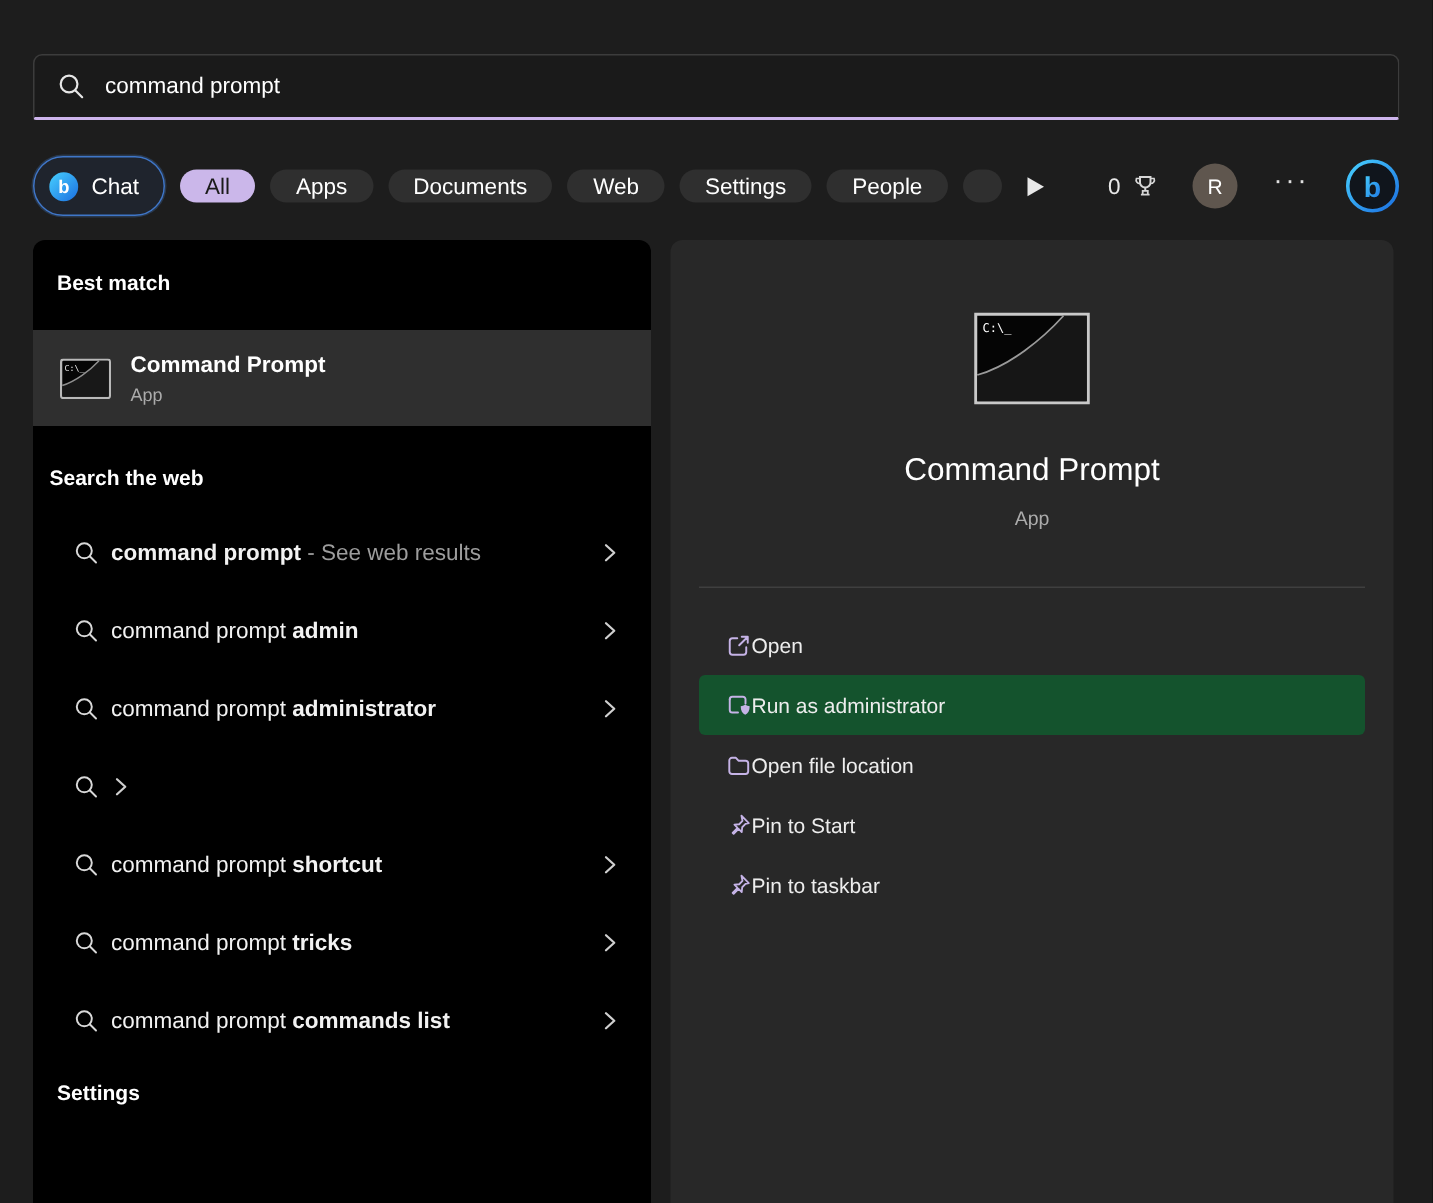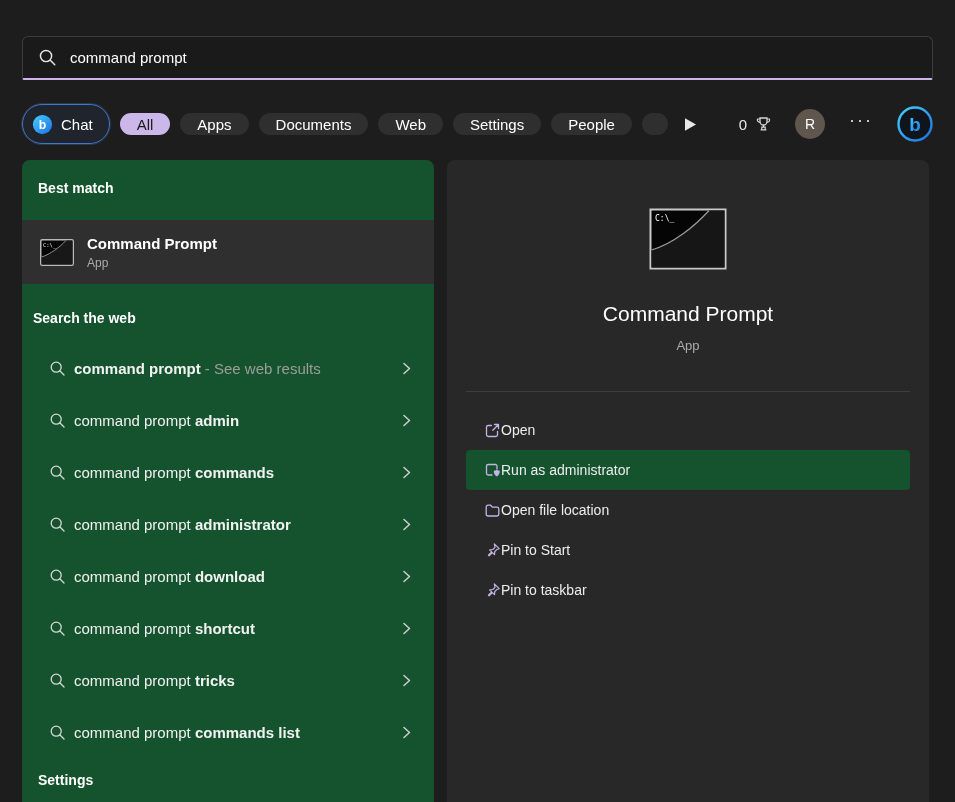--- a/index.html
+++ b/index.html
@@ -32,21 +32,21 @@
   .top-right { margin-left:auto; display:flex; align-items:center; gap:22px; }
   .rewards { display:flex; align-items:center; gap:7px; font-size:15px; color:#e8e8e8; cursor:pointer; }
   .avatar { width:30px; height:30px; border-radius:50%; background:#5f564e; color:#fff;
     font-size:14px; display:flex; align-items:center; justify-content:center; cursor:pointer; }
   .more-btn { background:transparent; border:none; color:#e0e0e0; font-size:18px;
     letter-spacing:2px; cursor:pointer; padding:0 2px 8px 2px; }
   .bing-logo { display:flex; cursor:pointer; }
 
   
   .main { position:absolute; left:22px; top:160px; width:907px; height:642px; display:flex; gap:13px; }
-  .left-panel { width:412px; background:#14532d; border-radius:8px 8px 0 0; overflow:hidden; }
+  .left-panel { width:412px; background:#000000; border-radius:8px 8px 0 0; overflow:hidden; }
   .right-panel { width:482px; background:#282828; border-radius:8px 8px 0 0; overflow:hidden; }
 
   .heading { font-size:14px; font-weight:700; color:#fff; margin:20px 16px 0 16px; }
   .heading.web { margin-top:26px;margin-left:11px; }
   .heading.settings { margin-top:14px; }
 
   .best-match-row { margin-top:24px; height:64px; background:#2f2f2f; display:flex;
     align-items:center; gap:13px; padding:0 18px; cursor:pointer; }
   .bm-title { font-size:15px; font-weight:700; color:#fff; }
   .bm-sub { font-size:12px; color:#ababab; margin-top:4px; }
@@ -191,34 +191,20 @@
               </svg>
             </span>
           <span class="sugg-text"><b></b><span>command prompt </span><b>admin</b><span class="muted"></span></span>
           <span class="sugg-chevron">
               <svg width="13" height="13" viewBox="0 0 13 13">
                 <path d="M4 1.5l5.5 5-5.5 5" fill="none" stroke="currentColor" stroke-width="1.5" stroke-linecap="round" stroke-linejoin="round"></path>
               </svg>
             </span>
         </div>
 
-        <div class="sugg-row">
-          <span class="sugg-icon">
-              <svg width="17" height="17" viewBox="0 0 17 17">
-                <circle cx="7.2" cy="7.2" r="5" fill="none" stroke="currentColor" stroke-width="1.3"></circle>
-                <path d="M11 11l4 4" stroke="currentColor" stroke-width="1.3" stroke-linecap="round"></path>
-              </svg>
-            </span>
-          <span class="sugg-text"><b></b><span>command prompt </span><b>commands</b><span class="muted"></span></span>
-          <span class="sugg-chevron">
-              <svg width="13" height="13" viewBox="0 0 13 13">
-                <path d="M4 1.5l5.5 5-5.5 5" fill="none" stroke="currentColor" stroke-width="1.5" stroke-linecap="round" stroke-linejoin="round"></path>
-              </svg>
-            </span>
-        </div>
 
         <div class="sugg-row">
           <span class="sugg-icon">
               <svg width="17" height="17" viewBox="0 0 17 17">
                 <circle cx="7.2" cy="7.2" r="5" fill="none" stroke="currentColor" stroke-width="1.3"></circle>
                 <path d="M11 11l4 4" stroke="currentColor" stroke-width="1.3" stroke-linecap="round"></path>
               </svg>
             </span>
           <span class="sugg-text"><b></b><span>command prompt </span><b>administrator</b><span class="muted"></span></span>
           <span class="sugg-chevron">
@@ -228,21 +214,20 @@
             </span>
         </div>
 
         <div class="sugg-row">
           <span class="sugg-icon">
               <svg width="17" height="17" viewBox="0 0 17 17">
                 <circle cx="7.2" cy="7.2" r="5" fill="none" stroke="currentColor" stroke-width="1.3"></circle>
                 <path d="M11 11l4 4" stroke="currentColor" stroke-width="1.3" stroke-linecap="round"></path>
               </svg>
             </span>
-          <span class="sugg-text"><b></b><span>command prompt </span><b>download</b><span class="muted"></span></span>
           <span class="sugg-chevron">
               <svg width="13" height="13" viewBox="0 0 13 13">
                 <path d="M4 1.5l5.5 5-5.5 5" fill="none" stroke="currentColor" stroke-width="1.5" stroke-linecap="round" stroke-linejoin="round"></path>
               </svg>
             </span>
         </div>
 
         <div class="sugg-row">
           <span class="sugg-icon">
               <svg width="17" height="17" viewBox="0 0 17 17">

